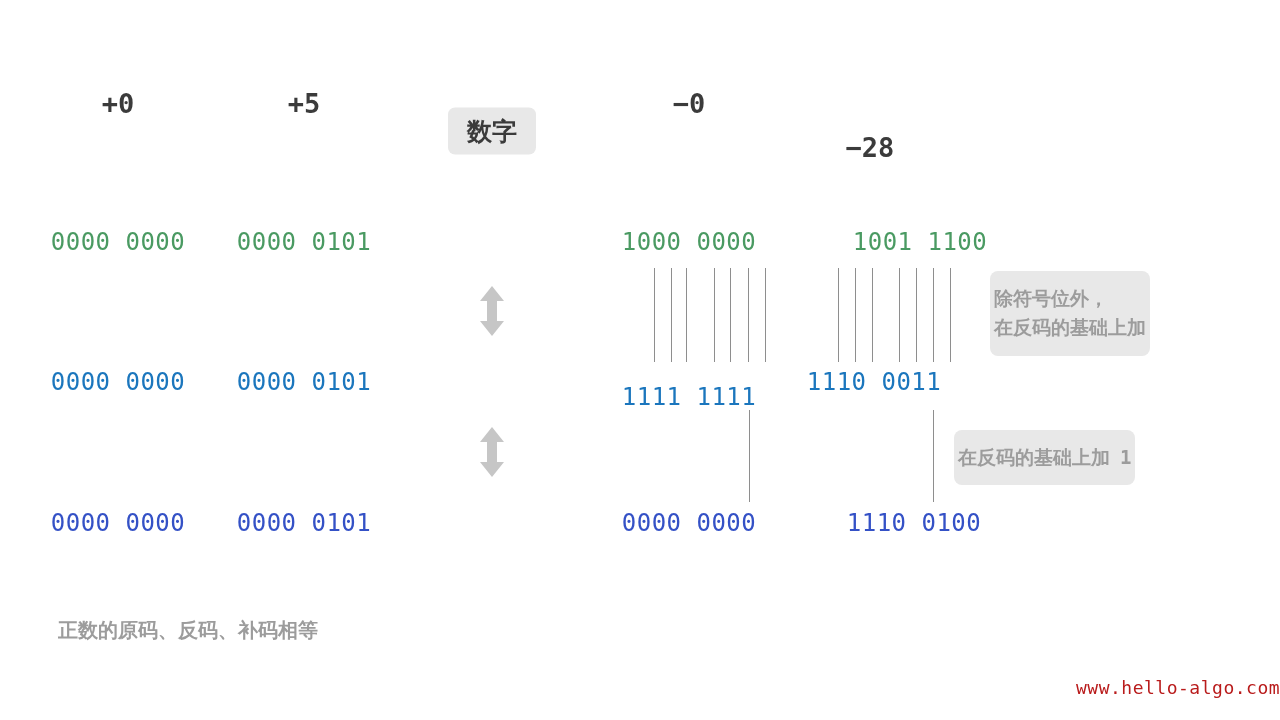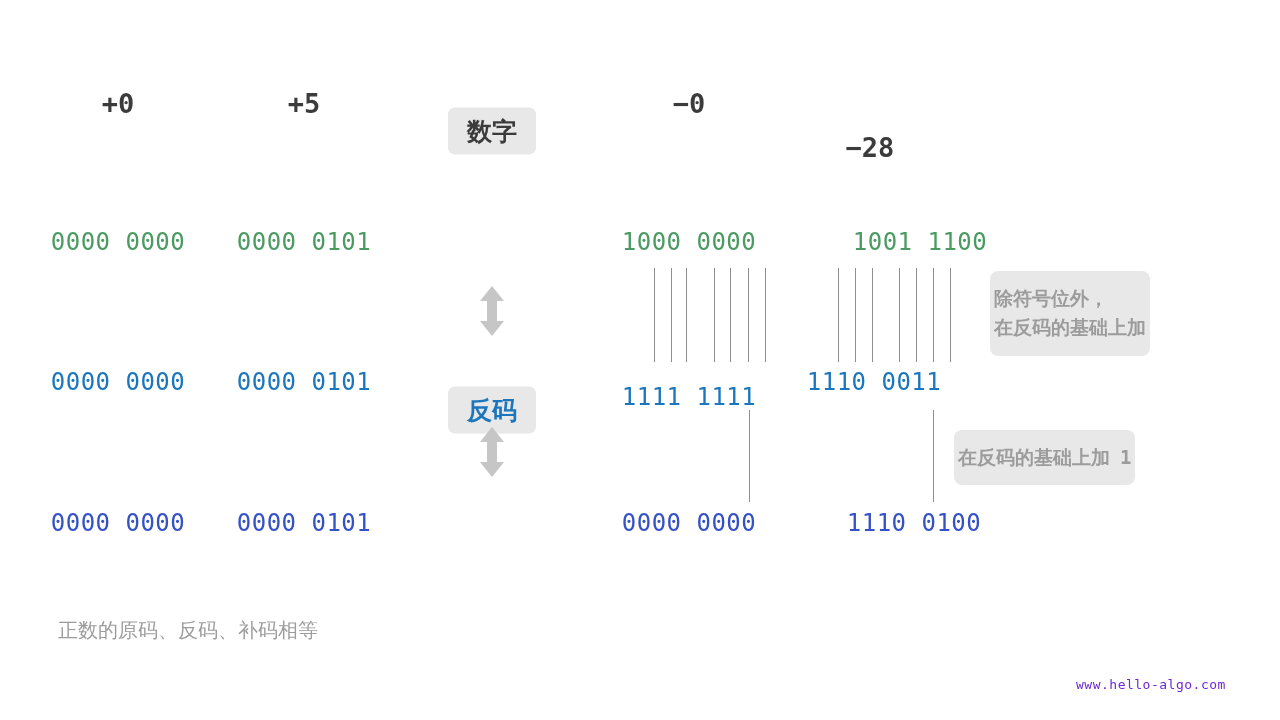--- a/index.html
+++ b/index.html
@@ -95,32 +95,32 @@
   }
   .note .mono {
     font-family: "DejaVu Sans Mono", monospace;
   }
 
   
   .caption {
     position: absolute;
     font-family: "DejaVu Sans", sans-serif;
     font-size: 20px;
-    font-weight: normal;
+    font-weight: bold;
     color: #9c9c9c;
     white-space: nowrap;
     line-height: 1;
   }
 
   
   .watermark {
     position: absolute;
     font-family: "DejaVu Sans Mono", monospace;
-    font-size: 13px;
-    color: #6d28d9;
+    font-size: 18px;
+    color: #b91c1c;
     white-space: nowrap;
     letter-spacing: 0.5px;
   }
 </style>
 </head>
 <body>
 
 <div id="stage">
 
   <div class="cell hdr-num" style="left:118px; top:103px;">+0</div>
@@ -161,21 +161,20 @@
   <div class="darrow" style="left:492px; top:313px;">
     <svg width="26" height="52" viewBox="0 0 26 52" xmlns="http://www.w3.org/2000/svg">
       <polygon points="13,1 25,16 18,16 18,36 25,36 13,51 1,36 8,36 8,16 1,16" fill="#c6c6c6"></polygon>
     </svg>
   </div>
 
   <div class="cell bits c-ones" style="left:118px; top:382px;">0000 0000</div>
 
   <div class="cell bits c-ones" style="left:304px; top:382px;">0000 0101</div>
 
-  <div class="chip chip-ones" style="left:492px; top:382px;">反码</div>
 
   <div class="cell bits c-ones" style="left:689px; top:397px;">1111 1111</div>
 
   <div class="cell bits c-ones" style="left:874px; top:382px;">1110 0011</div>
 
   <div class="vline" style="left:749px; top:410px; height:92px;"></div>
   <div class="vline" style="left:933px; top:410px; height:92px;"></div>
 
   <div class="darrow" style="left:492px; top:454px;">
     <svg width="26" height="52" viewBox="0 0 26 52" xmlns="http://www.w3.org/2000/svg">

